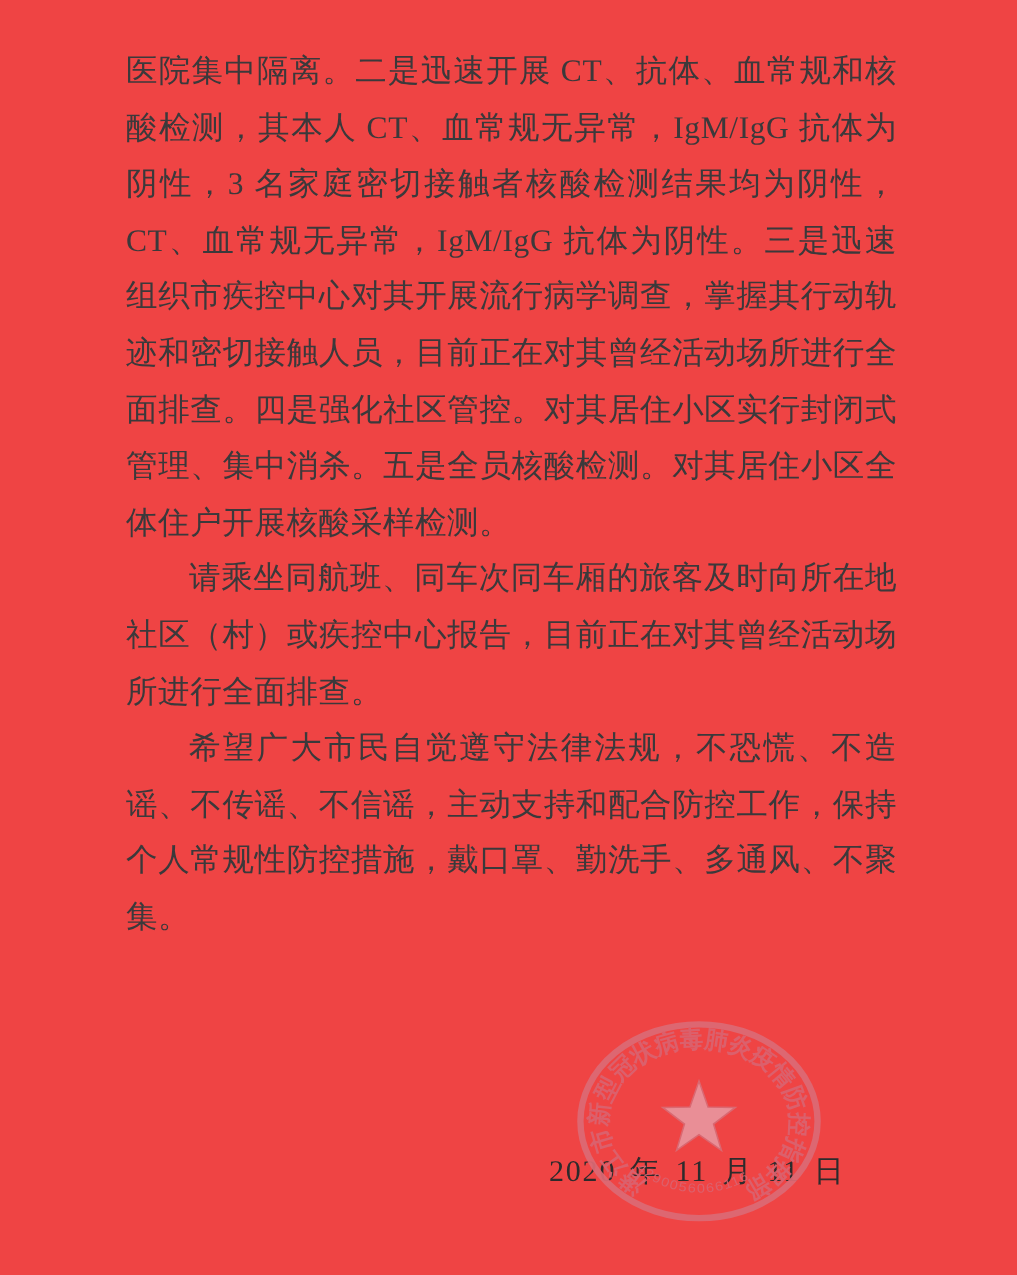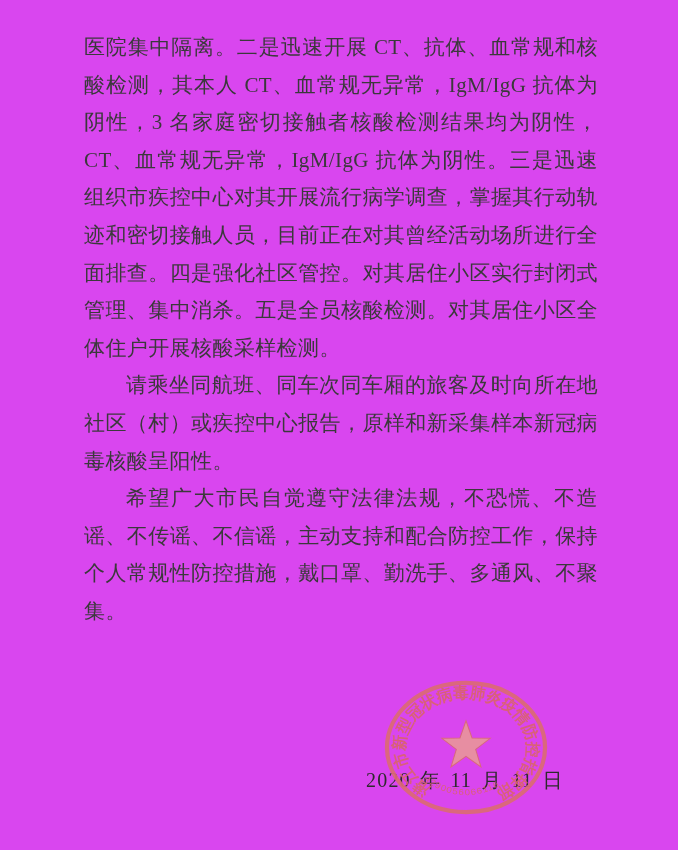--- a/index.html
+++ b/index.html
@@ -1,21 +1,21 @@
 <!DOCTYPE html>
 <html><head>
 <meta charset="utf-8">
 <style>
   html,body{margin:0;padding:0}
   body{
     width:678px;height:850px;position:relative;overflow:hidden;
     background:#ffffff;
     font-family:"Liberation Serif","DejaVu Serif",serif;
   }
-  .page{position:absolute;inset:0;background:#d946ef}
+  .page{position:absolute;inset:0;background:#ef4444}
   .body-text{
     position:absolute;left:84px;top:29px;width:514px;
     color:#3b393b;font-size:21px;line-height:37.6px;
     text-align:justify;text-justify:inter-character;
     letter-spacing:.4px;
   }
   .para{margin:0;text-indent:2em}
   .para.no-indent{text-indent:0}
   .date{
     position:absolute;left:366px;top:767px;
@@ -29,21 +29,21 @@
   .seal .ring-text{font-family:"Liberation Serif","DejaVu Serif",serif;font-size:19px;font-weight:bold}
   .seal .serial{font-family:"Liberation Sans","DejaVu Sans",sans-serif;font-size:10px;letter-spacing:1px}
 </style>
 </head>
 <body>
 
 <div class="page">
 
   <div class="body-text">
     <p class="para no-indent">医院集中隔离。二是迅速开展 CT、抗体、血常规和核酸检测，其本人 CT、血常规无异常，IgM/IgG 抗体为阴性，3 名家庭密切接触者核酸检测结果均为阴性，CT、血常规无异常，IgM/IgG 抗体为阴性。三是迅速组织市疾控中心对其开展流行病学调查，掌握其行动轨迹和密切接触人员，目前正在对其曾经活动场所进行全面排查。四是强化社区管控。对其居住小区实行封闭式管理、集中消杀。五是全员核酸检测。对其居住小区全体住户开展核酸采样检测。</p>
-    <p class="para">请乘坐同航班、同车次同车厢的旅客及时向所在地社区（村）或疾控中心报告，原样和新采集样本新冠病毒核酸呈阳性。</p>
+    <p class="para">请乘坐同航班、同车次同车厢的旅客及时向所在地社区（村）或疾控中心报告，目前正在对其曾经活动场所进行全面排查。</p>
     <p class="para">希望广大市民自觉遵守法律法规，不恐慌、不造谣、不传谣、不信谣，主动支持和配合防控工作，保持个人常规性防控措施，戴口罩、勤洗手、多通风、不聚集。</p>
 
   </div>
 
   <div class="date">2020 年 11 月 11 日</div>
 
   <svg class="seal" viewBox="0 0 200 165" xmlns="http://www.w3.org/2000/svg" aria-hidden="true">
 
     <ellipse cx="100" cy="82.5" rx="93" ry="76" fill="none" stroke-width="5" stroke="#dc6a75"></ellipse>
 

